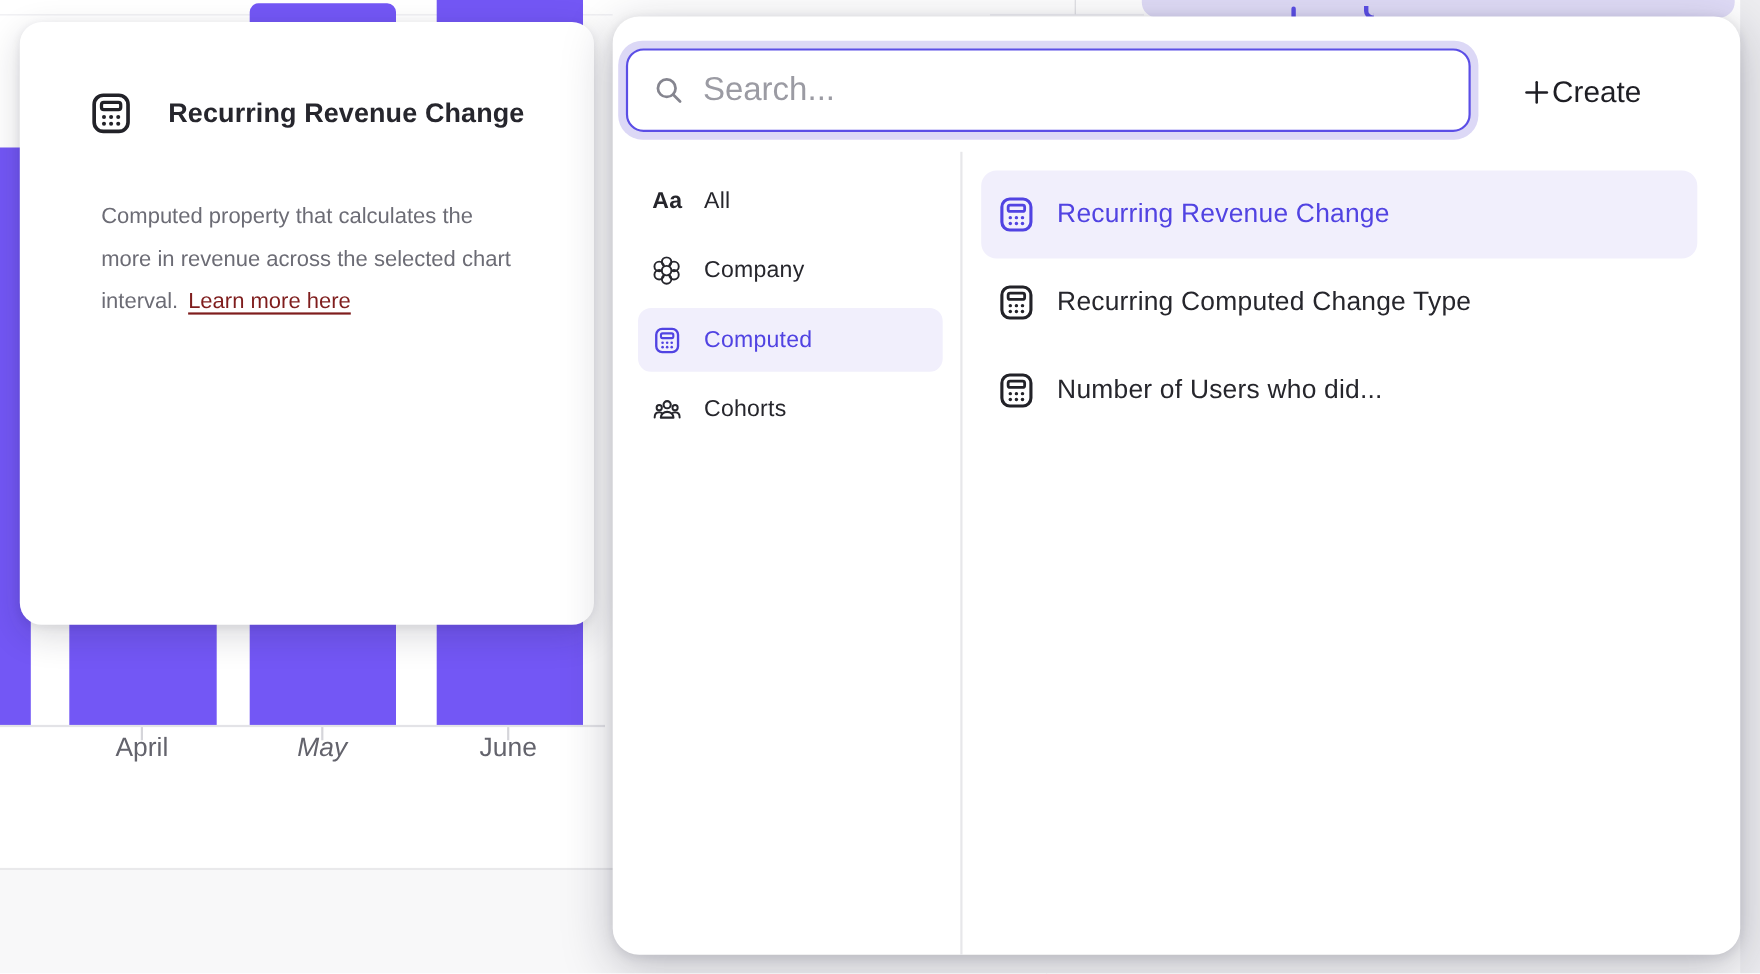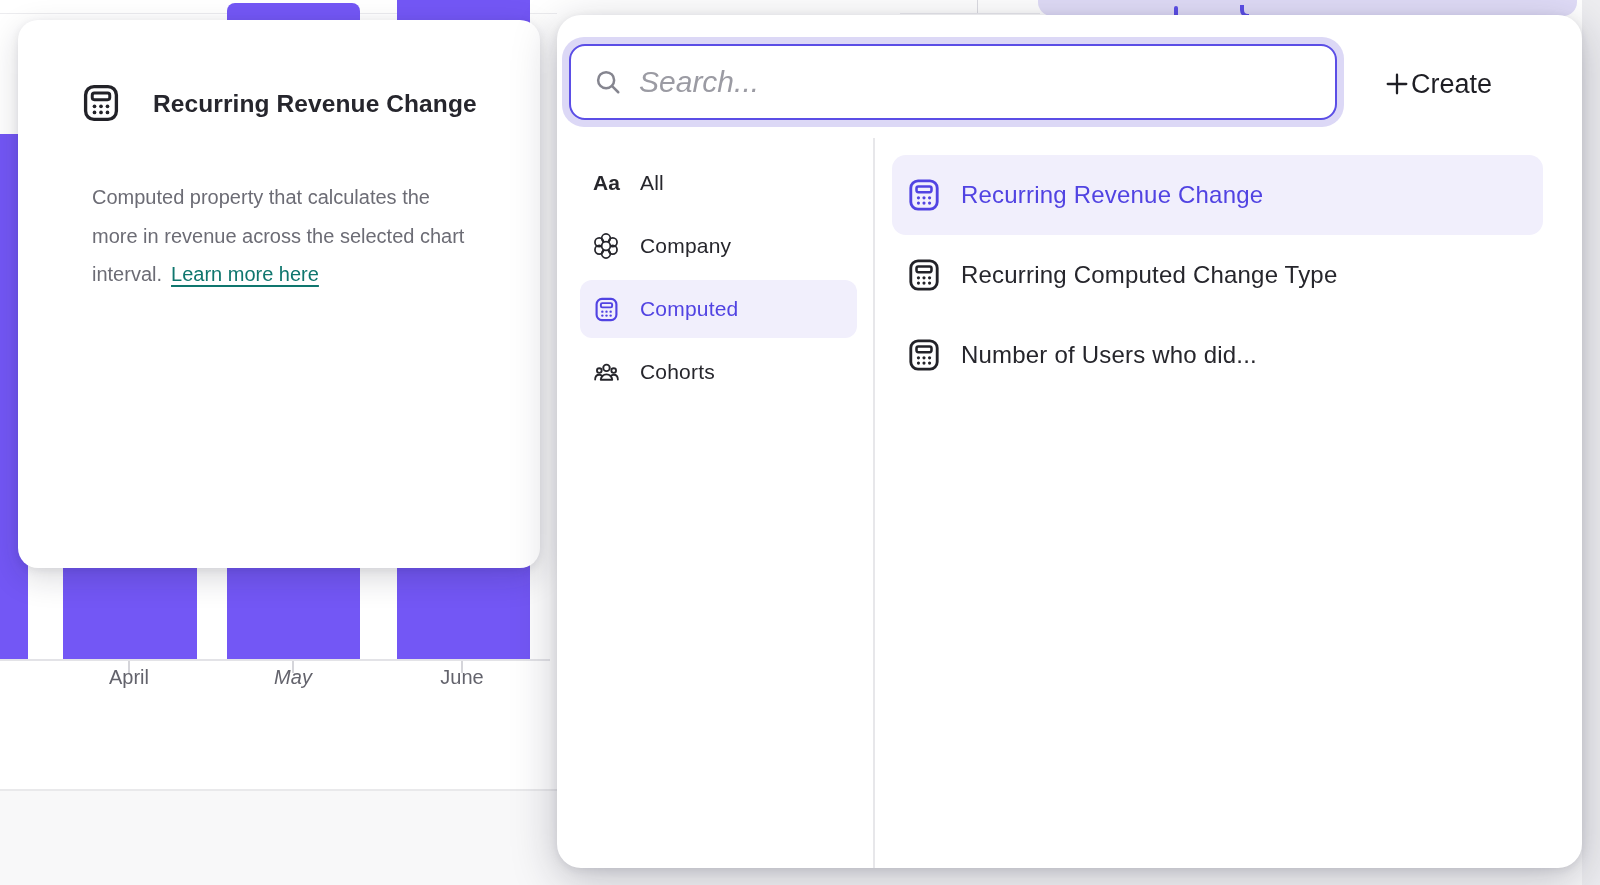--- a/index.html
+++ b/index.html
@@ -11,44 +11,44 @@
   
   #stage { position:absolute; inset:0; width:1600px; height:885px; }
 
   .hairline-h { background:#ececef; height:1px; }
   .hairline-v { background:#dcdce2; width:1px; }
 
   .bar { position:absolute; background:#7357f5; border-radius:8px 8px 0 0; }
 
   .axis-line { position:absolute; left:0; top:659px; width:550px; height:2px; background:#e3e3e7; }
   .tick { position:absolute; top:661px; width:2px; height:12px; background:#d5d5da; }
-  .x-label { position:absolute; top:666px; width:120px; text-align:center; font-size:20px; color:#63636c; }
+  .x-label { position:absolute; top:666px; width:120px; text-align:center; font-size:24px; color:#63636c; }
 
   .bottom-sep { position:absolute; left:0; top:789px; width:1582px; height:2px; background:#e9e9eb; }
   .bottom-strip { position:absolute; left:0; top:791px; width:1582px; height:94px; background:#f8f8f9; }
   .right-strip { position:absolute; left:1582px; top:0; width:18px; height:885px; background:#ededf0; }
 
   .top-pill { position:absolute; left:1038px; top:0; width:539px; height:16px; background:#e0dcf7; border-radius:0 0 14px 14px; overflow:hidden; }
   .frag-a { position:absolute; left:136px; top:6px; width:4px; height:12px; background:#5b4ee6; border-radius:2px; }
   .frag-b { position:absolute; left:202px; top:5px; width:9px; height:13px; border-left:4px solid #5b4ee6; border-bottom:4px solid #5b4ee6; border-radius:0 0 0 8px; }
 
   
   .card { position:absolute; left:18px; top:20px; width:522px; height:548px; background:#ffffff; border-radius:20px; box-shadow:0 10px 32px rgba(25,25,46,0.16), 0 2px 8px rgba(25,25,46,0.08); }
   .card-icon { position:absolute; left:62px; top:62px; width:42px; height:42px; color:#222228; }
   .card-title { position:absolute; left:135px; top:70px; font-size:24.5px; font-weight:700; color:#26262d; letter-spacing:0.1px; }
   .card-desc { position:absolute; left:74px; top:158px; width:440px; font-size:20px; line-height:38.5px; color:#6c6c75; }
-  .card-desc a { color:#0f766e; text-decoration:underline; text-underline-offset:4px; margin-left:9px; }
+  .card-desc a { color:#7f1d1d; text-decoration:underline; text-underline-offset:4px; margin-left:9px; }
 
   
   .modal { position:absolute; left:557px; top:15px; width:1025px; height:853px; background:#ffffff; border-radius:24px; box-shadow:0 12px 45px rgba(25,25,46,0.25), 0 2px 10px rgba(25,25,46,0.10); }
 
   .search-glow { position:absolute; left:5px; top:22px; width:782px; height:90px; background:#dcd8f6; border-radius:22px; }
   .search-box { position:absolute; left:7px; top:7px; width:768px; height:76px; background:#ffffff; border:2px solid #5b4ee6; border-radius:16px; display:flex; align-items:center; }
   .search-box svg { margin-left:22px; flex:0 0 auto; color:#85858f; }
-  .search-input { border:none; outline:none; flex:1; margin-left:16px; margin-right:18px; font-size:30px; color:#701a75; font-family:"Liberation Sans", sans-serif; background:transparent;font-style:italic; }
+  .search-input { border:none; outline:none; flex:1; margin-left:16px; margin-right:18px; font-size:30px; color:#701a75; font-family:"Liberation Sans", sans-serif; background:transparent; }
   .search-input::placeholder { color:#9b9ba3; }
 
   .create-btn { position:absolute; left:828px; top:46px; width:180px; height:46px; display:flex; align-items:center; gap:2px; cursor:pointer; color:#1e1e24; }
   .create-btn .plus { width:24px; height:24px; color:#1e1e24; }
   .create-btn .create-label { font-size:27px; font-weight:500; }
 
   .cat-col { position:absolute; left:23px; top:139px; width:277px; }
   .cat-row { position:relative; height:58px; margin-bottom:5px; border-radius:12px; display:flex; align-items:center; color:#26262c; cursor:pointer; }
   .cat-row.selected { background:#f1effc; color:#5143e2; }
   .cat-row .cat-icon { width:27px; margin-left:13px; display:flex; justify-content:flex-start; color:inherit; }

